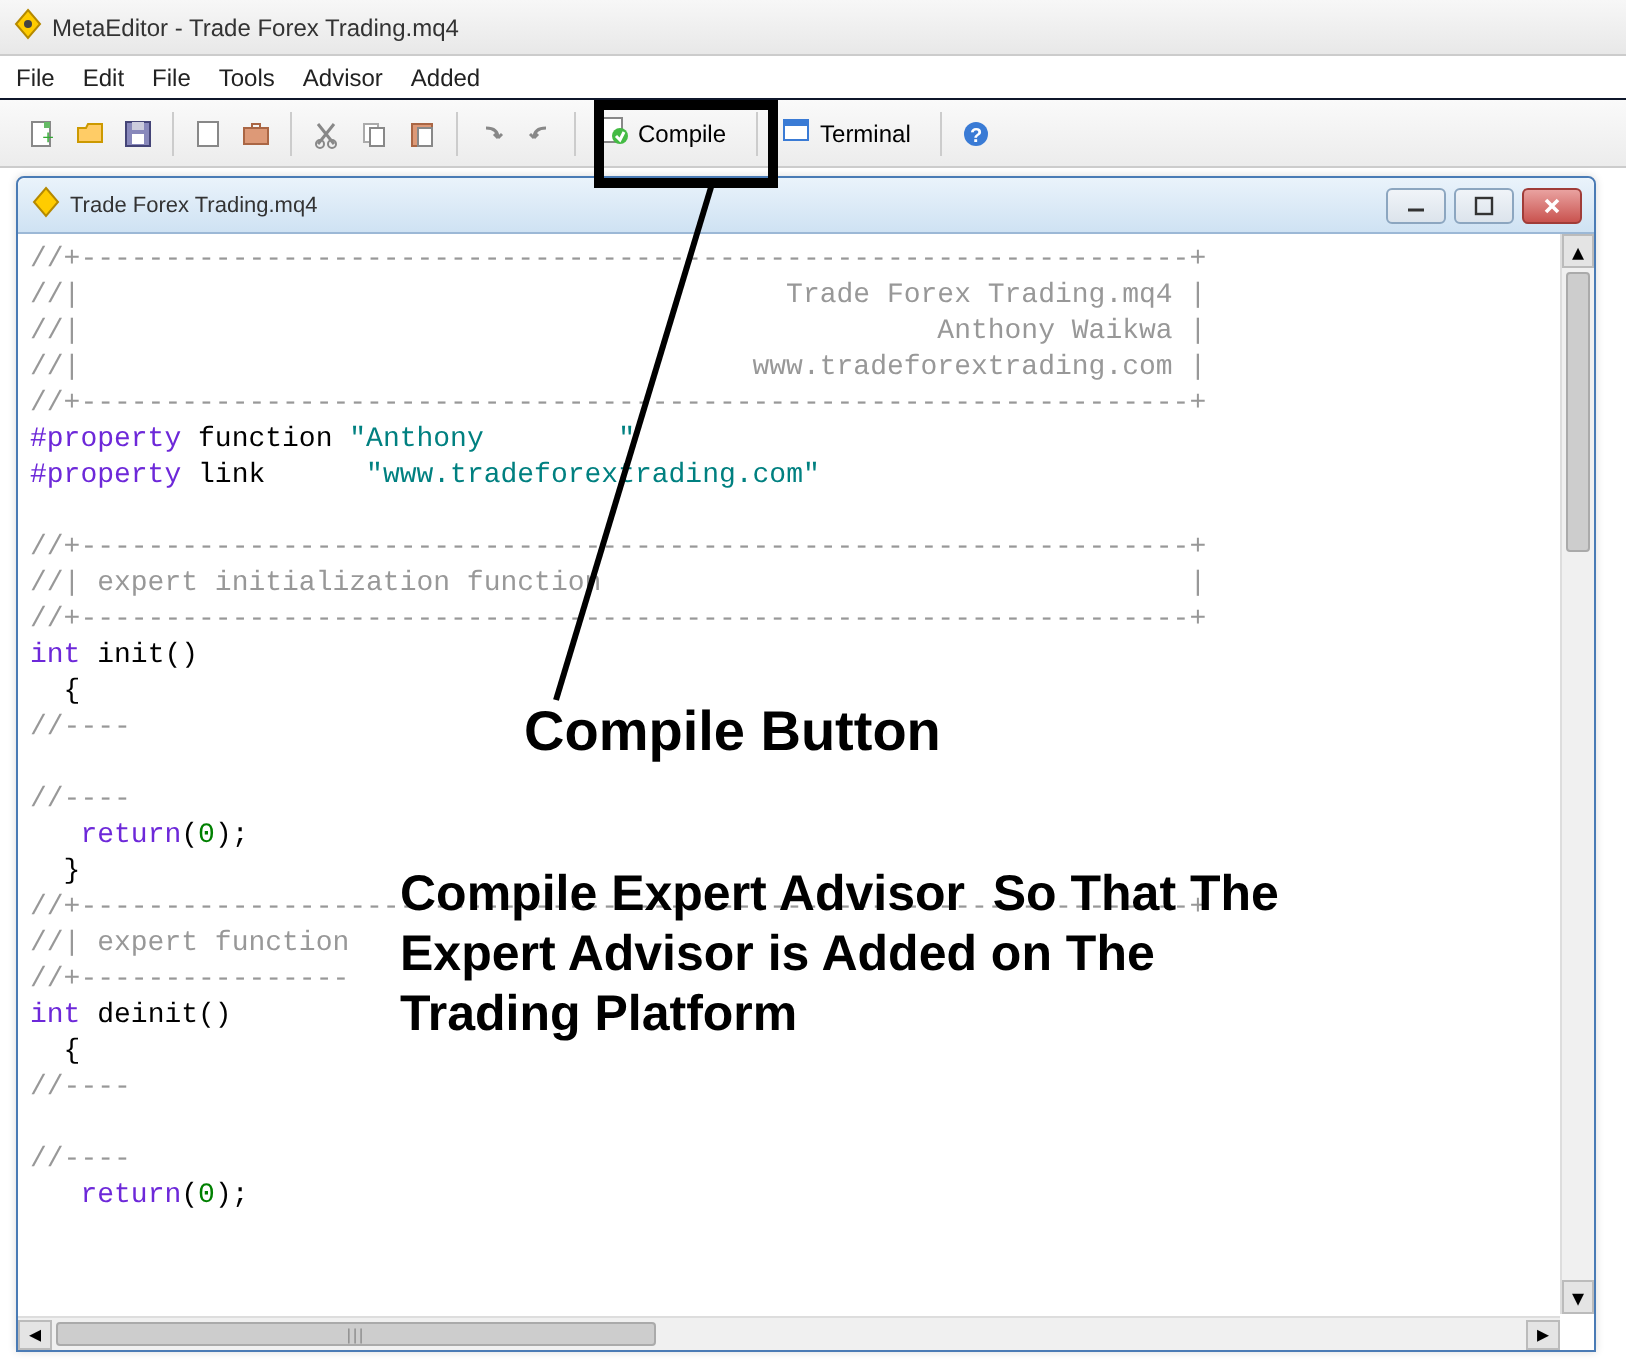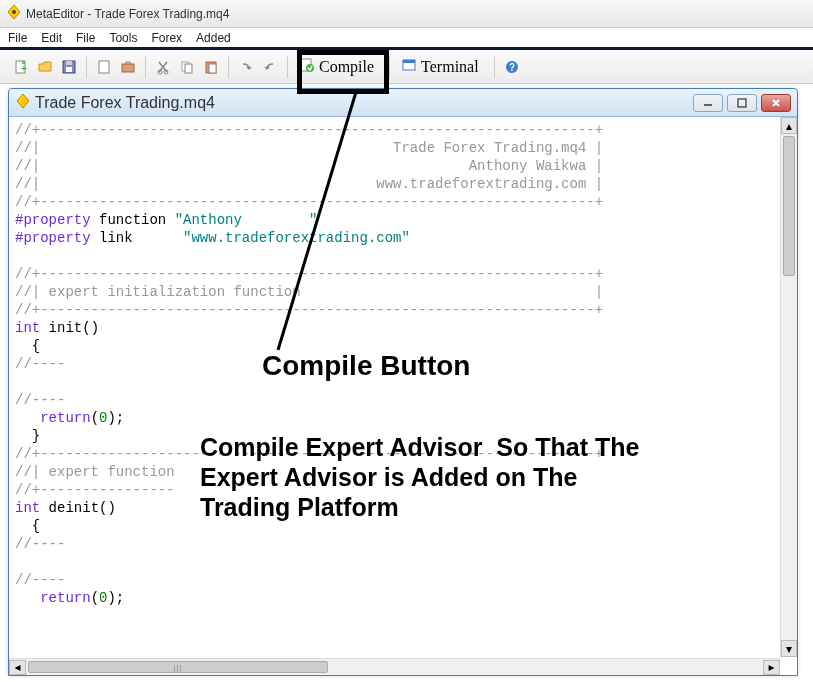--- a/index.html
+++ b/index.html
@@ -22,21 +22,21 @@
     padding-left: 6px;
   }
   .titlebar .icon { margin-right: 4px; }
   .titlebar .title { font-size: 12px; color: #333; }
   .menubar {
     height: 22px;
     display: flex;
     align-items: center;
     padding-left: 8px;
     gap: 14px;
-    border-bottom: 3px solid #0f172a;
+    border-bottom: 1px solid #0f172a;
   }
   .menubar span { font-size: 12px; color: #222; cursor: default; }
   .toolbar {
     height: 34px;
     background: linear-gradient(to bottom, #fafafa, #ececec);
     border-bottom: 1px solid #ccc;
     display: flex;
     align-items: center;
     padding-left: 10px;
     gap: 2px;
@@ -49,21 +49,21 @@
   }
   .sep { width: 1px; height: 22px; background: #ccc; margin: 0 4px; }
   .tbtn-labeled {
     height: 24px;
     display: flex; align-items: center;
     padding: 0 8px 0 4px;
     gap: 4px;
     border: 1px solid transparent;
     border-radius: 2px;
   }
-  .tbtn-labeled span { font-size: 16px; font-family: Liberation Serif, serif; }
+  .tbtn-labeled span { font-size: 12px; }
   .highlight-box {
     position: absolute;
     border: 5px solid #000;
     pointer-events: none;
   }
   .mdi-area {
     position: relative;
     height: calc(682px - 28px - 22px - 34px);
     background: #fff;
   }
@@ -81,21 +81,21 @@
   }
   .child-title {
     height: 28px;
     background: linear-gradient(to bottom, #eaf3fb, #cfe2f3);
     border-bottom: 1px solid #9cb8d6;
     display: flex;
     align-items: center;
     padding: 0 6px;
     border-radius: 4px 4px 0 0;
   }
-  .child-title .name { margin-left: 4px; color: #333; flex: 1; font-size: 16px;}
+  .child-title .name { margin-left: 4px; color: #333; flex: 1; font-size: 11px;}
   .win-btns { display: flex; gap: 4px; }
   .win-btn {
     width: 30px; height: 18px;
     background: linear-gradient(to bottom, #f0f4f8, #dce4ec);
     border: 1px solid #8ca6c0;
     border-radius: 3px;
     display: flex; align-items: center; justify-content: center;
     font-size: 10px; color: #333;
   }
   .win-btn.close {
@@ -165,21 +165,21 @@
       </svg>
   </span>
   <span class="title">MetaEditor - Trade Forex Trading.mq4</span>
 </div>
 
 <div class="menubar">
   <span>File</span>
   <span>Edit</span>
   <span>File</span>
   <span>Tools</span>
-  <span>Forex</span>
+  <span>Advisor</span>
   <span>Added</span>
 </div>
 
 <div class="toolbar">
   <div class="tbtn">
       <svg width="16" height="16">
         <rect x="3" y="2" width="9" height="12" fill="#fff" stroke="#888"></rect>
         <rect x="9" y="2" width="3" height="3" fill="#6b6"></rect>
         <text x="11" y="13" font-size="10" fill="#3a3" text-anchor="middle">+</text>
       </svg>

